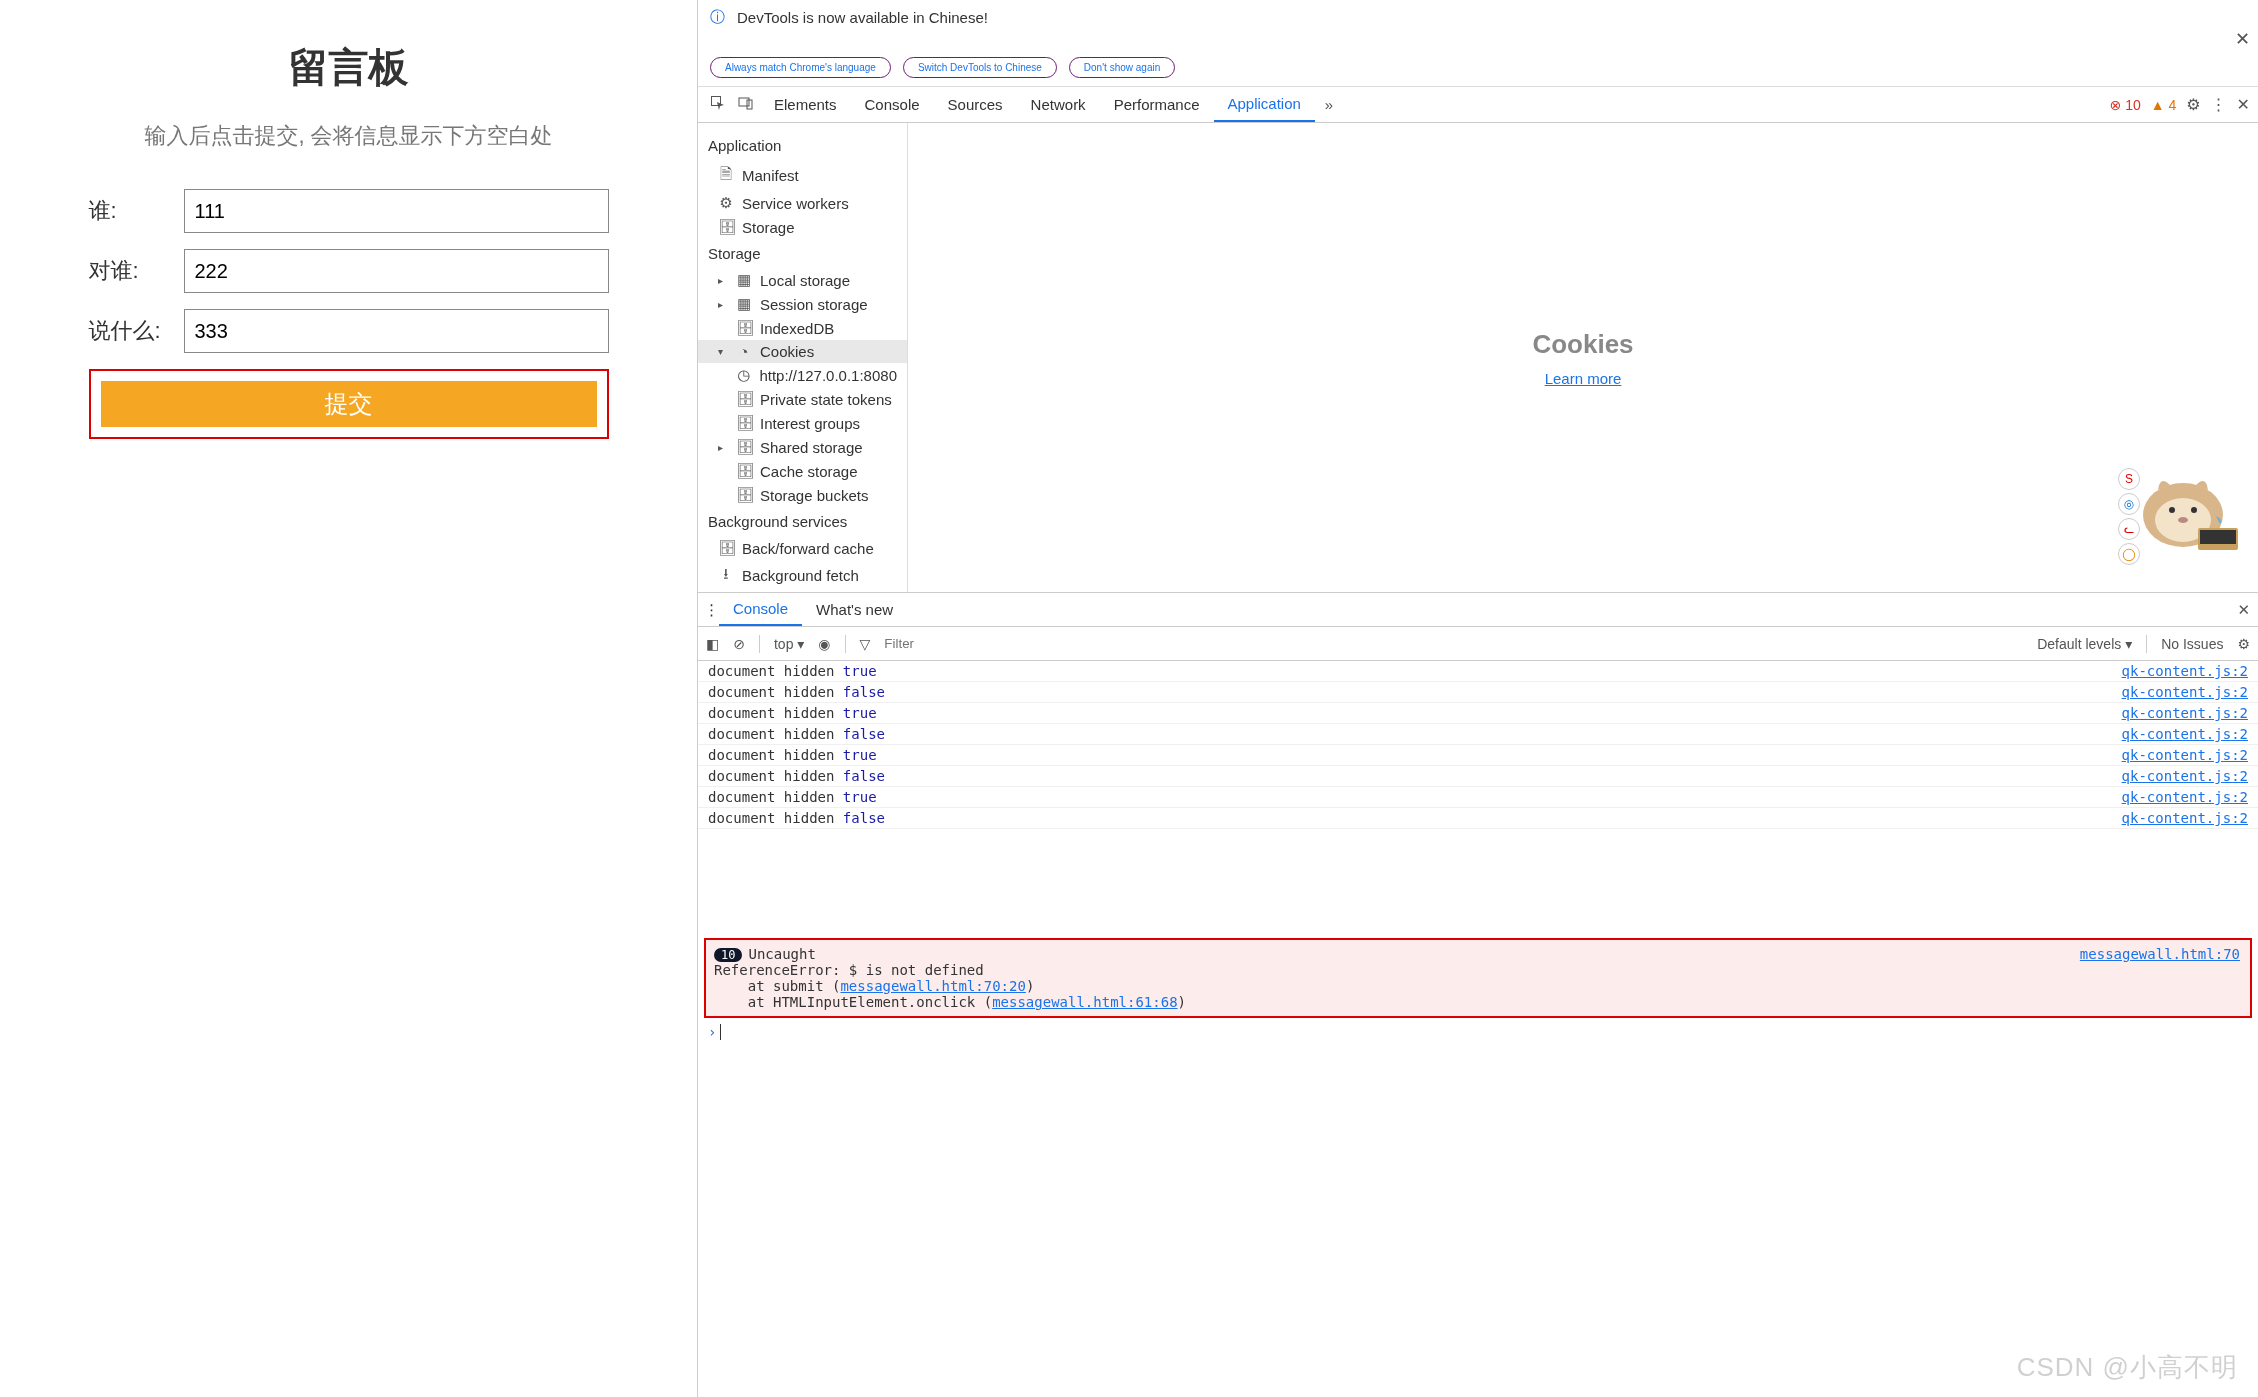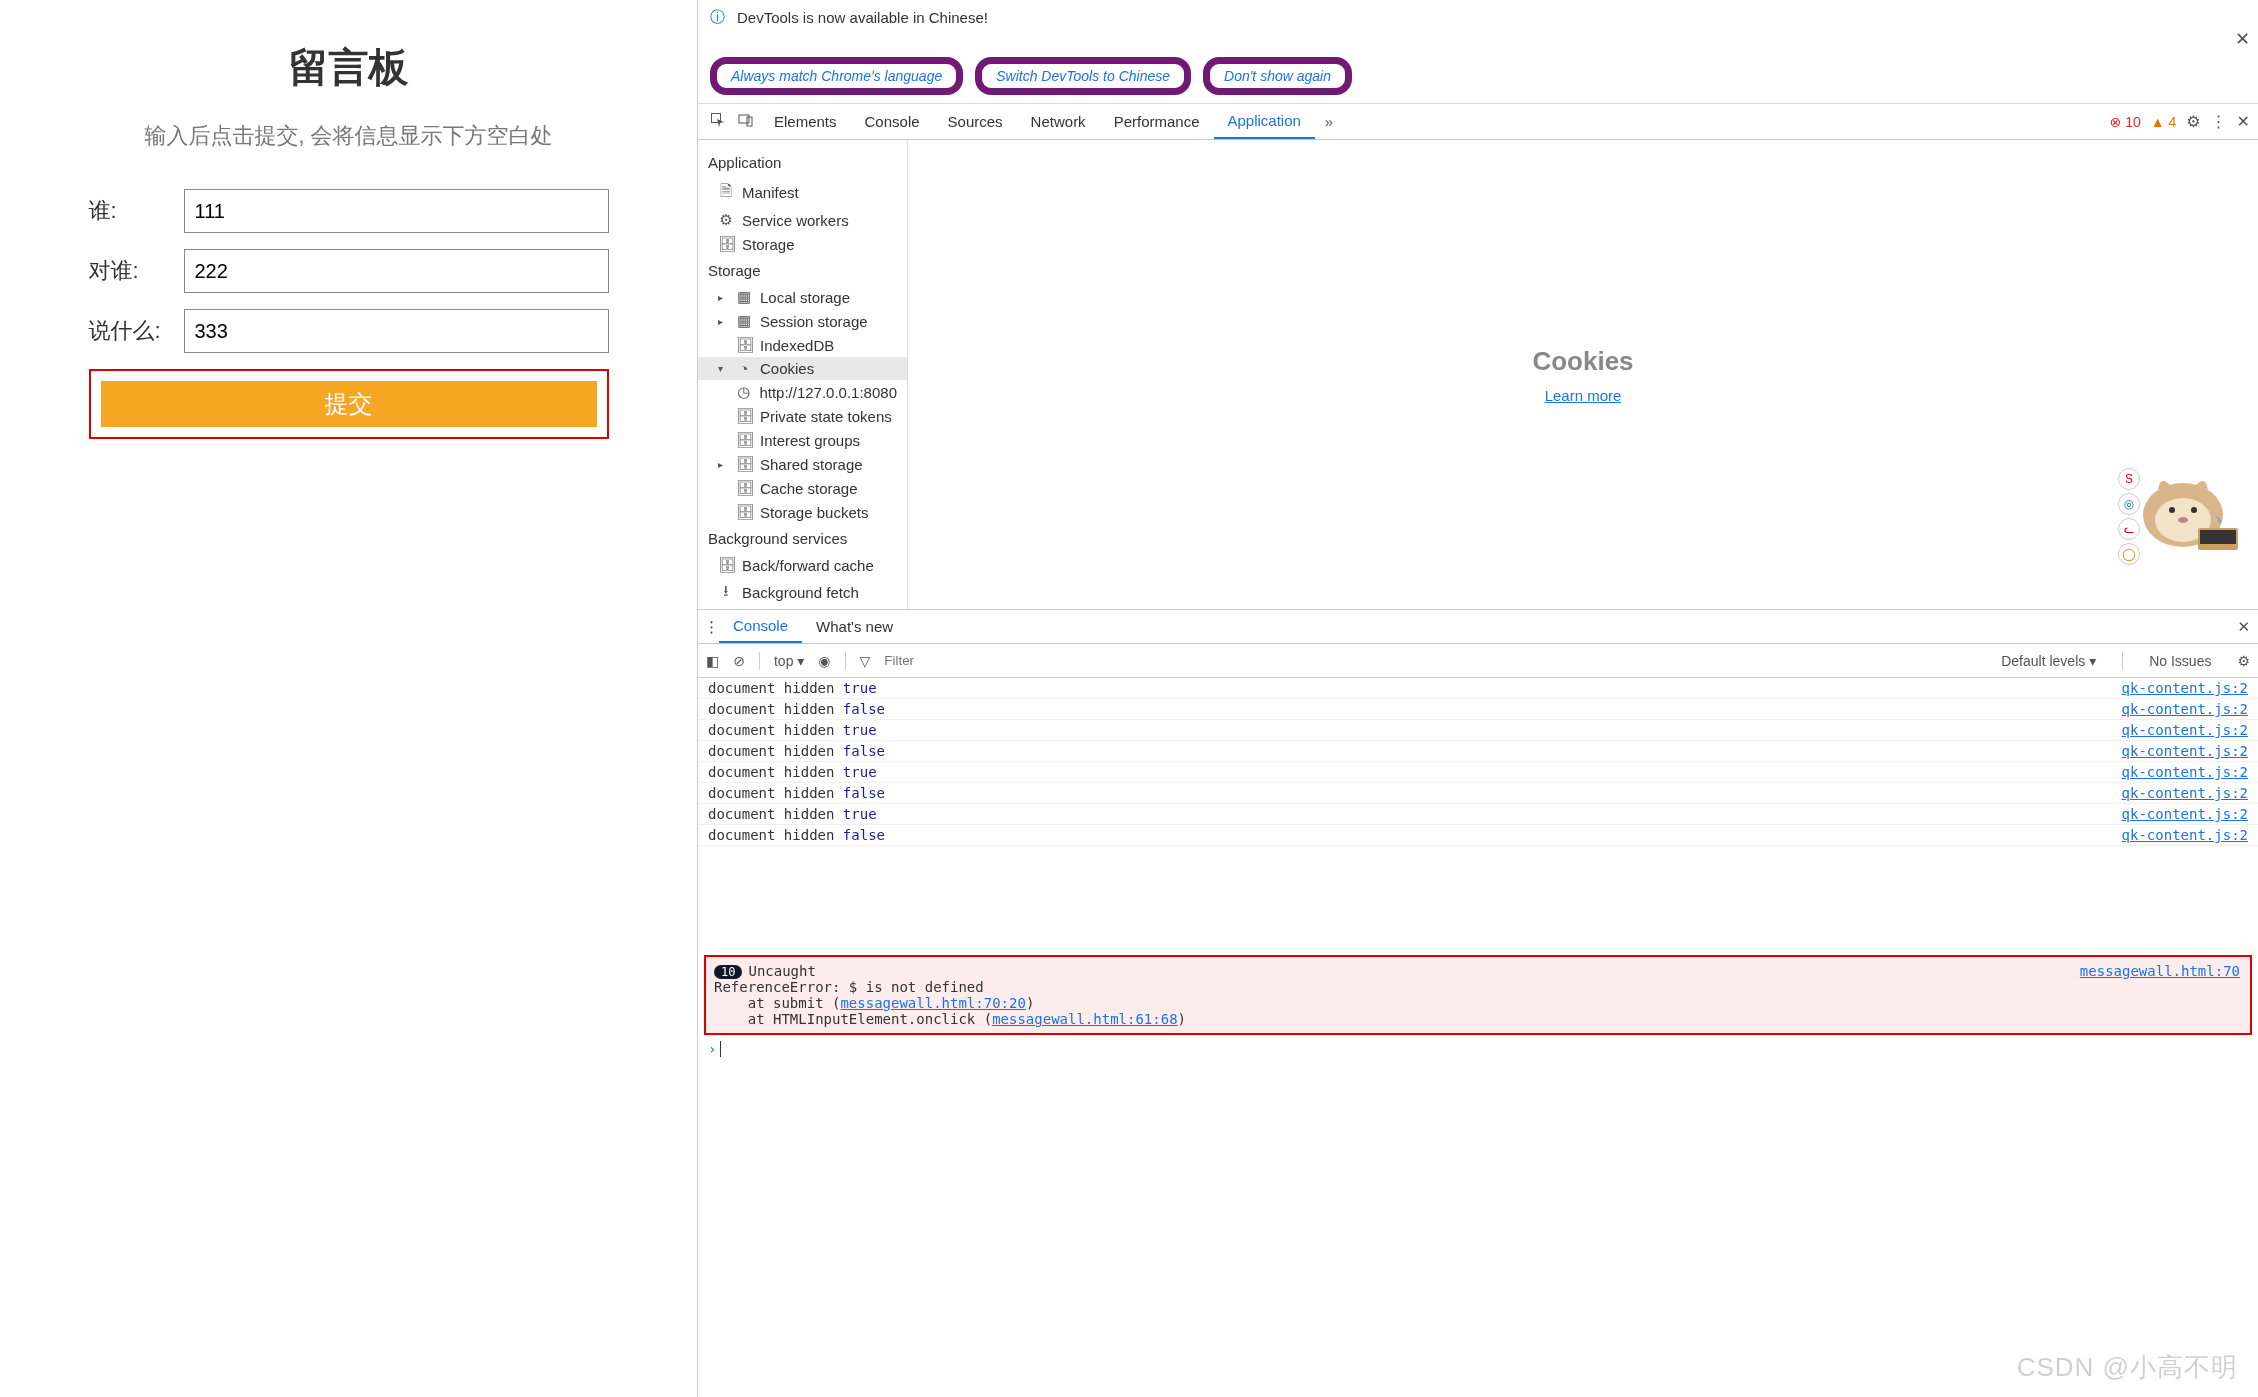--- a/index.html
+++ b/index.html
@@ -11,21 +11,21 @@
 .msg-sub { font-size: 22px; color: #777; text-align: center; margin-bottom: 38px; }
 .msg-row { display: flex; align-items: center; margin-bottom: 16px; }
 .msg-row label { width: 95px; font-size: 22px; }
 .msg-row input { flex: 1; height: 44px; border: 1px solid #888; font-size: 20px; padding: 0 10px; }
 .submit-wrap { border: 2px solid #d00; padding: 10px; }
 .submit-btn { width: 100%; height: 46px; background: #f5a623; color: #fff; font-size: 24px; border: none; cursor: pointer; }
 
 .devtools { position: absolute; left: 697px; top: 0; right: 0; bottom: 0; border-left: 1px solid #ccc; background: #fff; }
 .dt-banner { display: flex; align-items: center; gap: 12px; padding: 8px 12px; border-bottom: 1px solid #ddd; font-size: 15px; flex-wrap: wrap; position: relative; }
 .dt-banner .info-icon { color: #1a73e8; }
-.pill { border: 7px solid #701a75; color: #1a73e8; border-radius: 16px; padding: 4px 14px; font-size: 14px; cursor: pointer; margin-top: 6px; font-style: italic; }
+.pill { border: 1px solid #701a75; color: #1a73e8; border-radius: 16px; padding: 4px 14px; font-size: 10px; cursor: pointer; margin-top: 6px; }
 .banner-close { position: absolute; right: 8px; top: 28px; font-size: 18px; cursor: pointer; color: #555; }
 
 .dt-tabs { display: flex; align-items: center; border-bottom: 1px solid #ccc; height: 36px; padding: 0 6px; font-size: 15px; position: relative; }
 .dt-tabs .ico { width: 28px; text-align: center; color: #555; cursor: pointer; }
 .dt-tab { padding: 0 14px; height: 100%; display: flex; align-items: center; cursor: pointer; color: #333; }
 .dt-tab.active { color: #1a73e8; border-bottom: 2px solid #1a73e8; }
 .dt-tabs .right { position: absolute; right: 8px; display: flex; align-items: center; gap: 10px; }
 .err-badge { color: #d93025; font-size: 14px; }
 .warn-badge { color: #e37400; font-size: 14px; }
 .gear, .kebab, .close { cursor: pointer; color: #555; font-size: 16px; }
@@ -42,21 +42,21 @@
 
 .content-pane { flex: 1; display: flex; flex-direction: column; align-items: center; justify-content: center; color: #888; }
 .content-pane h2 { font-size: 26px; color: #888; font-weight: 600; }
 .content-pane a { color: #1a73e8; text-decoration: underline; margin-top: 10px; font-size: 15px; }
 
 .drawer-tabs { display: flex; align-items: center; border-bottom: 1px solid #ccc; height: 34px; padding: 0 6px; font-size: 15px; position: relative; }
 .drawer-tabs .close-drawer { position: absolute; right: 8px; cursor: pointer; color: #555; }
 .filter-bar { display: flex; align-items: center; gap: 14px; border-bottom: 1px solid #ccc; height: 34px; padding: 0 8px; font-size: 14px; color: #555; }
 .filter-bar .sep { width: 1px; height: 18px; background: #ccc; }
 .fb-ico { cursor: pointer; }
-.filter-bar .right { margin-left: auto; display: flex; align-items: center; gap: 26px; text-align: right; }
+.filter-bar .right { margin-left: auto; display: flex; align-items: center; gap: 14px; text-align: right; }
 
 .console-out { font-family: Consolas, monospace; font-size: 14px; overflow-y: auto; height: 275px; }
 .log-row { display: flex; padding: 2px 10px; border-bottom: 1px solid #f0f0f0; }
 .log-row .msg { flex: 1; }
 .log-row .src { color: #1a73e8; text-decoration: underline; cursor: pointer; }
 .log-row .t { color: #1a1aa6; }
 .log-row .f { color: #1a1aa6; }
 .log-row .prefix { color: #333; }
 
 .err-box { border: 2px solid #d00; margin: 2px 6px; background: #fdecec; font-family: Consolas, monospace; font-size: 14px; padding: 6px 8px; position: relative; }

